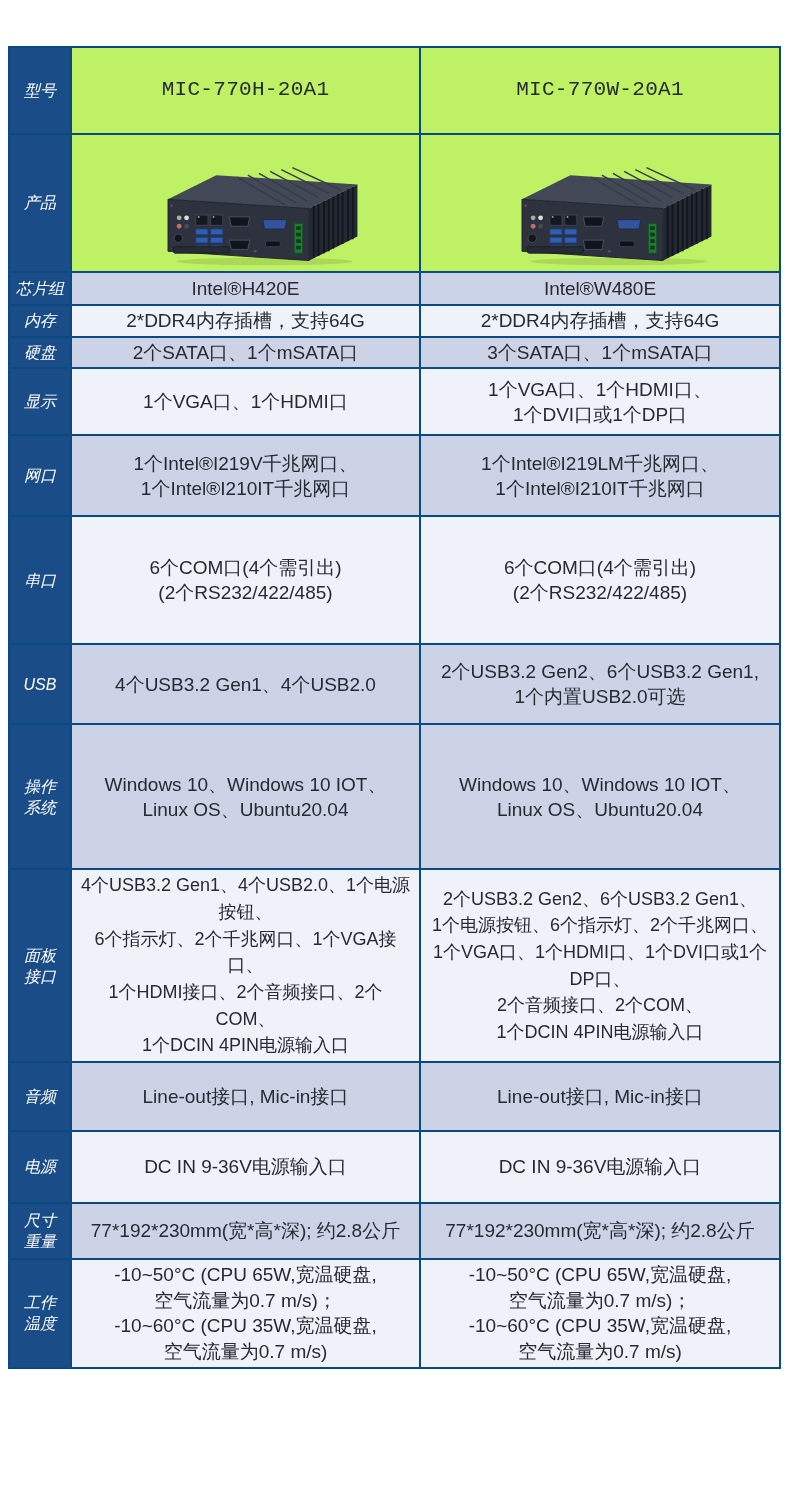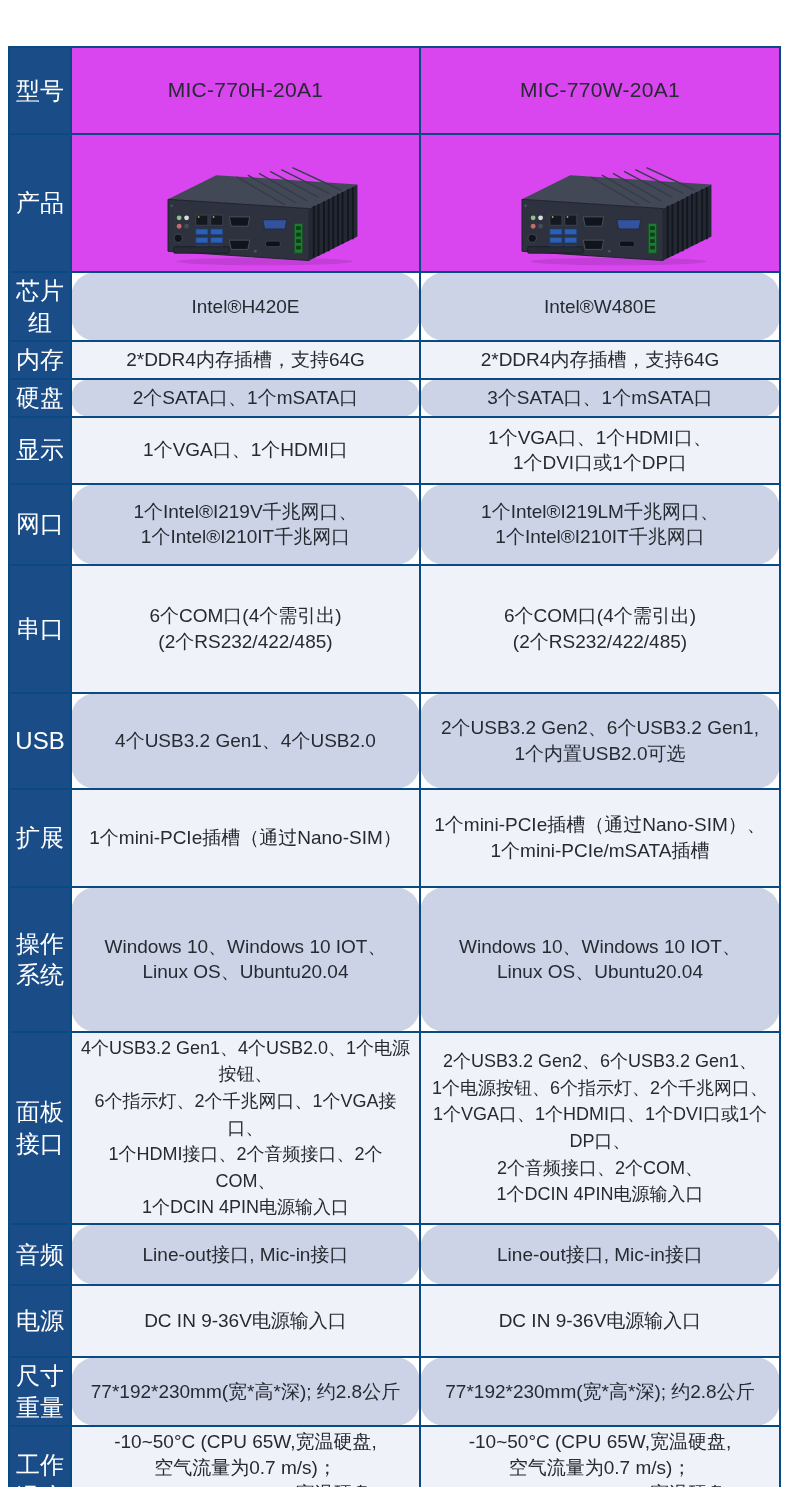--- a/index.html
+++ b/index.html
@@ -10,27 +10,27 @@
     color:var(--text,#262a31);
   }
   .sheet { margin:46px 0 0 8px; width:771px; }
   table.spec { border-collapse:collapse; table-layout:fixed; width:771px; }
   th,td {
     border:2px solid var(--border,#0a4a82);
     padding:2px 8px; text-align:center; vertical-align:middle;
   }
   th.rowlab {
     background:var(--navy,#1a4c87); color:#ffffff;
-    font-size:24px; font-weight:500; line-height:1.32;
-    white-space:pre-line; padding:2px 2px;
+    font-size:16px; font-weight:500; line-height:1.32;
+    white-space:pre-line; padding:2px 2px;font-style:italic;
   }
   td.val { font-size:19px; line-height:1.34; white-space:pre-line; }
-  tr.bg-white td { background:#d946ef; }
+  tr.bg-white td { background:#bef264;font-family:Liberation Mono, monospace; }
   tr.bg-light td { background:var(--light,#eff2f8); }
-  tr.bg-lav   td { background:var(--lav,#ccd3e6);border-radius:25px; }
+  tr.bg-lav   td { background:var(--lav,#ccd3e6); }
   td.model { font-size:21px; letter-spacing:0.3px; }
   tr.r-panel td.val { font-size:18px; line-height:1.48; }
   tr.r-temp  td.val { line-height:1.36; }
   td.product { padding:0; }
   .prodwrap { display:flex; justify-content:center; align-items:center; height:134px; }
 </style>
 </head>
 <body>
 
 <div class="sheet">
@@ -211,33 +211,27 @@
     </tr>
 
     <tr class="bg-light" style="height:128px">
       <th class="rowlab">串口</th>
       <td class="val">6个COM口(4个需引出)
 (2个RS232/422/485)</td>
       <td class="val">6个COM口(4个需引出)
 (2个RS232/422/485)</td>
     </tr>
 
-    <tr class="bg-lav" style="height:96px">
+    <tr class="bg-lav" style="height:80px">
       <th class="rowlab">USB</th>
       <td class="val">4个USB3.2 Gen1、4个USB2.0</td>
       <td class="val">2个USB3.2 Gen2、6个USB3.2 Gen1,
 1个内置USB2.0可选</td>
     </tr>
 
-    <tr class="bg-light" style="height:98px">
-      <th class="rowlab">扩展</th>
-      <td class="val">1个mini-PCIe插槽（通过Nano-SIM）</td>
-      <td class="val">1个mini-PCIe插槽（通过Nano-SIM）、
-1个mini-PCIe/mSATA插槽</td>
-    </tr>
 
     <tr class="bg-lav" style="height:145px">
       <th class="rowlab">操作
 系统</th>
       <td class="val">Windows 10、Windows 10 IOT、
 Linux OS、Ubuntu20.04</td>
       <td class="val">Windows 10、Windows 10 IOT、
 Linux OS、Ubuntu20.04</td>
     </tr>
 
@@ -248,33 +242,33 @@
 6个指示灯、2个千兆网口、1个VGA接口、
 1个HDMI接口、2个音频接口、2个COM、
 1个DCIN 4PIN电源输入口</td>
       <td class="val">2个USB3.2 Gen2、6个USB3.2 Gen1、
 1个电源按钮、6个指示灯、2个千兆网口、
 1个VGA口、1个HDMI口、1个DVI口或1个DP口、
 2个音频接口、2个COM、
 1个DCIN 4PIN电源输入口</td>
     </tr>
 
-    <tr class="bg-lav" style="height:61px">
+    <tr class="bg-lav" style="height:69px">
       <th class="rowlab">音频</th>
       <td class="val">Line-out接口, Mic-in接口</td>
       <td class="val">Line-out接口, Mic-in接口</td>
     </tr>
 
     <tr class="bg-light" style="height:72px">
       <th class="rowlab">电源</th>
       <td class="val">DC IN 9-36V电源输入口</td>
       <td class="val">DC IN 9-36V电源输入口</td>
     </tr>
 
-    <tr class="bg-lav" style="height:69px">
+    <tr class="bg-lav" style="height:56px">
       <th class="rowlab">尺寸
 重量</th>
       <td class="val">77*192*230mm(宽*高*深); 约2.8公斤</td>
       <td class="val">77*192*230mm(宽*高*深); 约2.8公斤</td>
     </tr>
 
     <tr class="bg-light r-temp" style="height:103px">
       <th class="rowlab">工作
 温度</th>
       <td class="val">-10~50°C (CPU 65W,宽温硬盘,

